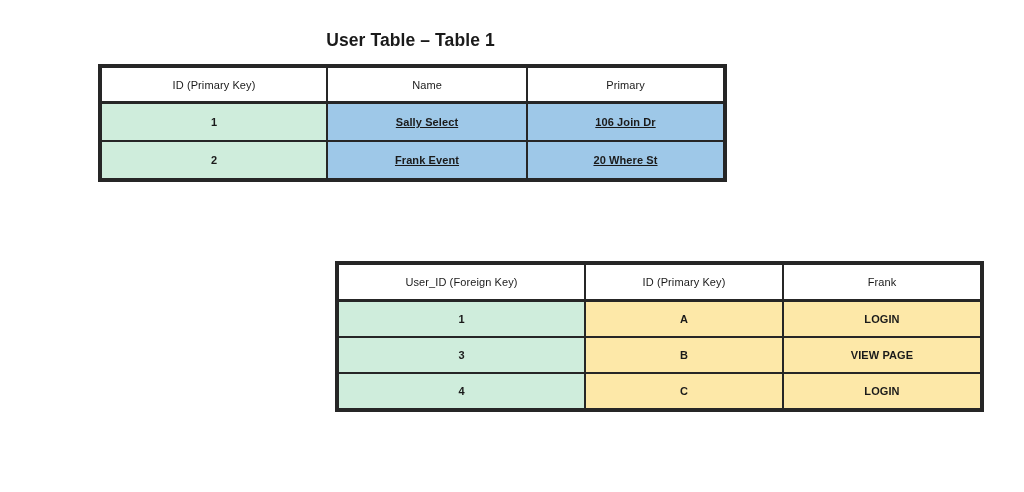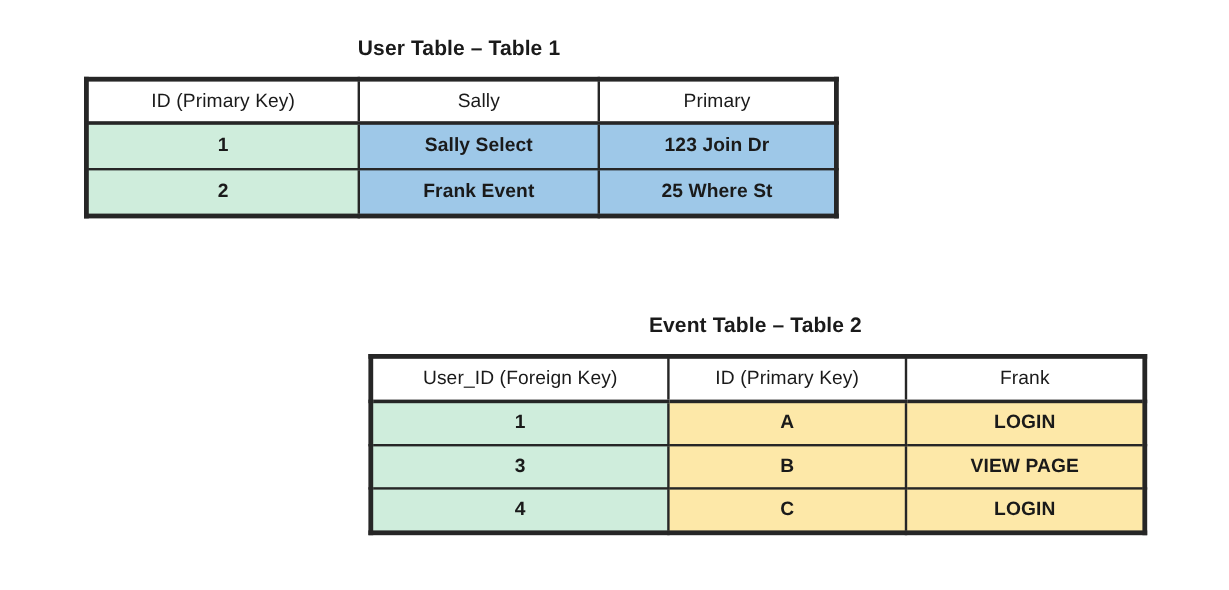--- a/index.html
+++ b/index.html
@@ -13,20 +13,21 @@
     position: relative;
     overflow: hidden;
     font-family: "Liberation Sans", "DejaVu Sans", sans-serif;
     color: #1a1a1a;
     -webkit-font-smoothing: antialiased;
   }
 
   .diagram {
     position: absolute;
     inset: 0;
+    margin-left: 28px;
   }
 
   
   .table-block {
     position: absolute;
   }
 
   .table-title {
     font-size: 17.5px;
     font-weight: bold;
@@ -41,38 +42,38 @@
     table-layout: fixed;
     background: #ffffff;
     border: 4px solid #262626;
   }
 
   table.data-table td,
   table.data-table th {
     border: 2px solid #262626;
     text-align: center;
     vertical-align: middle;
-    font-size: 16px;
+    font-size: 11px;
     font-weight: bold;
     color: #1a1a1a;
     padding: 0;
     height: 34px;
     white-space: nowrap;
     letter-spacing: 0.1px;
   }
 
   table.data-table thead th {
     background: #ffffff;
     font-weight: normal;
     border-bottom-width: 3px;
   }
 
   
   .fill-green  { background: #cfeddc; }
-  .fill-blue   { background: #9ec8e8; }
+  .fill-blue   { background: #9ec8e8; text-decoration: underline; }
   .fill-yellow { background: #fde8a8; }
   .fill-white  { background: #ffffff; }
 
   
   #user-table-block { left: 70px; top: 30px; }
   #user-table-block .table-title { width: 625px; margin-bottom: 13px; }
   #user-table-block table.data-table { width: 625px; }
   #user-table-block thead th { height: 33px; }
   #user-table-block tbody td { height: 36px; }
   #user-table-block col.c1 { width: 227px; }
@@ -99,41 +100,40 @@
 
     <table class="data-table">
       <colgroup>
         <col class="c1">
           <col class="c2">
           <col class="c3">
       </colgroup>
       <thead>
         <tr>
           <th class="fill-white">ID (Primary Key)</th>
-          <th class="fill-white">Sally</th>
+          <th class="fill-white">Name</th>
           <th class="fill-white">Primary</th>
         </tr>
       </thead>
       <tbody>
         <tr>
           <td class="fill-green">1</td>
           <td class="fill-blue">Sally Select</td>
-          <td class="fill-blue">123 Join Dr</td>
+          <td class="fill-blue">106 Join Dr</td>
         </tr>
         <tr>
           <td class="fill-green">2</td>
           <td class="fill-blue">Frank Event</td>
-          <td class="fill-blue">25 Where St</td>
+          <td class="fill-blue">20 Where St</td>
         </tr>
       </tbody>
     </table>
   </div>
 
   <div class="table-block" id="event-table-block">
-    <div class="table-title">Event Table – Table 2</div>
 
     <table class="data-table">
       <colgroup>
         <col class="c1">
           <col class="c2">
           <col class="c3">
       </colgroup>
       <thead>
         <tr>
           <th class="fill-white">User_ID (Foreign Key)</th>

